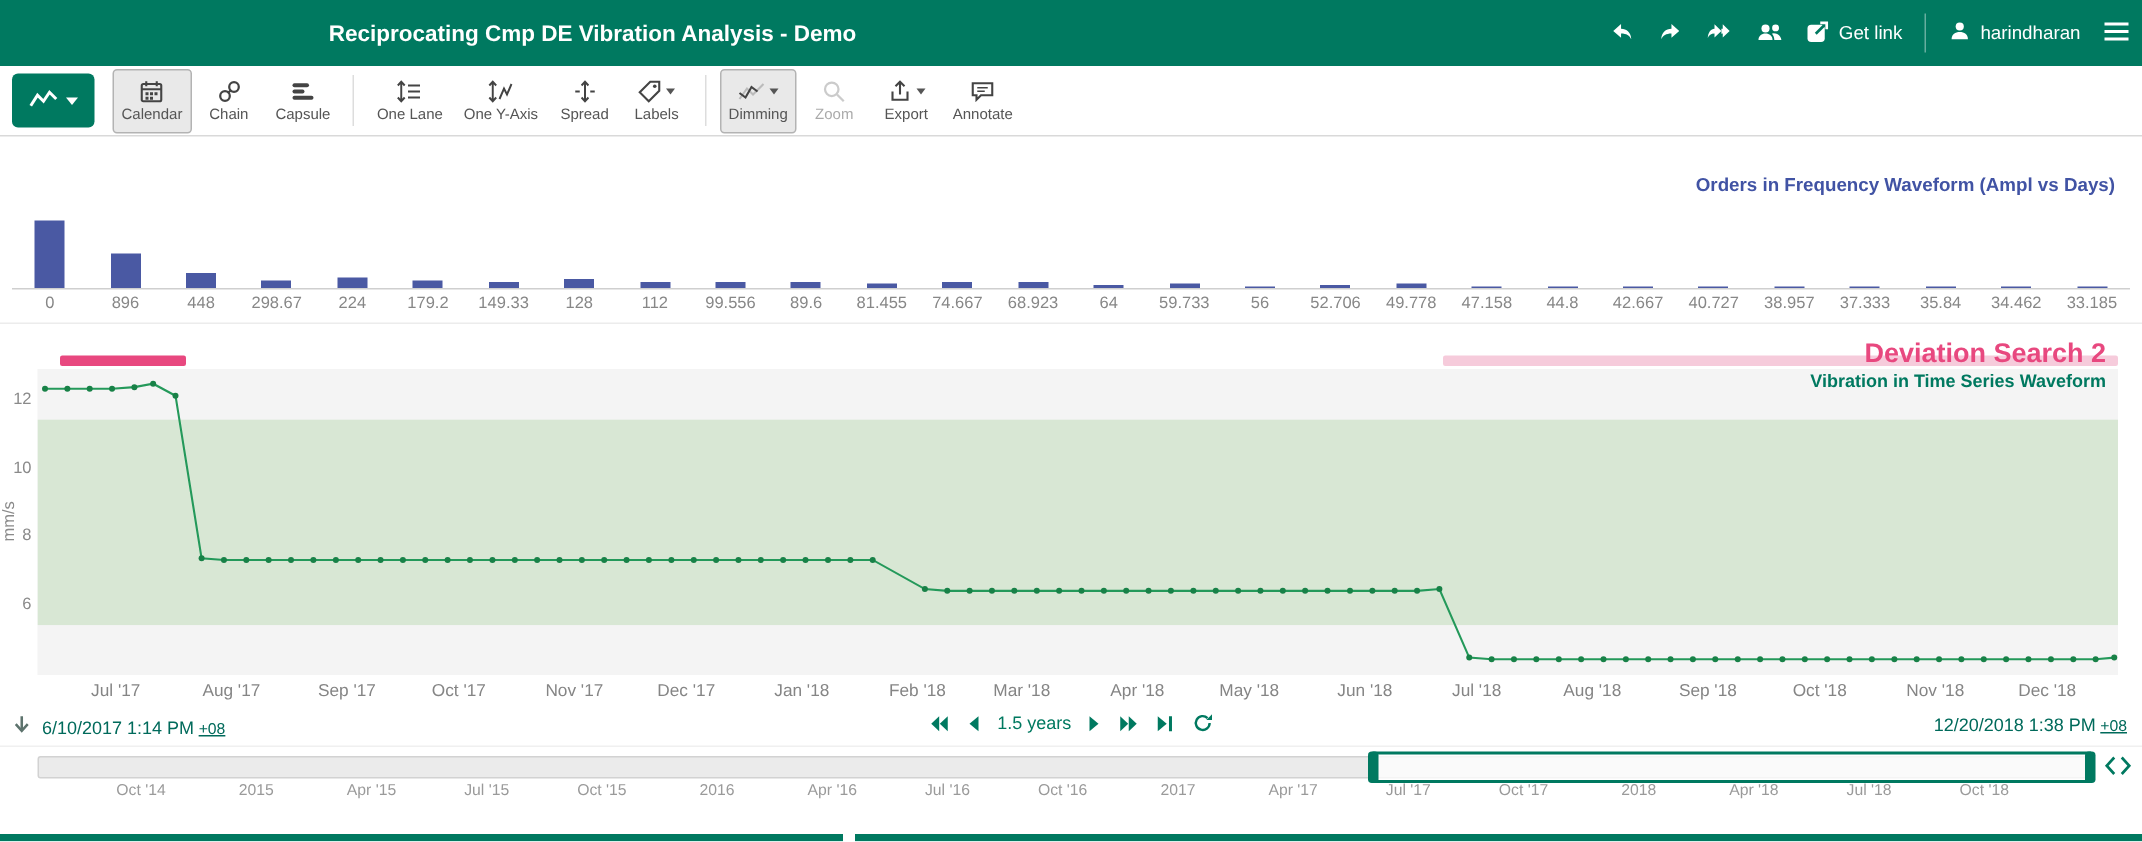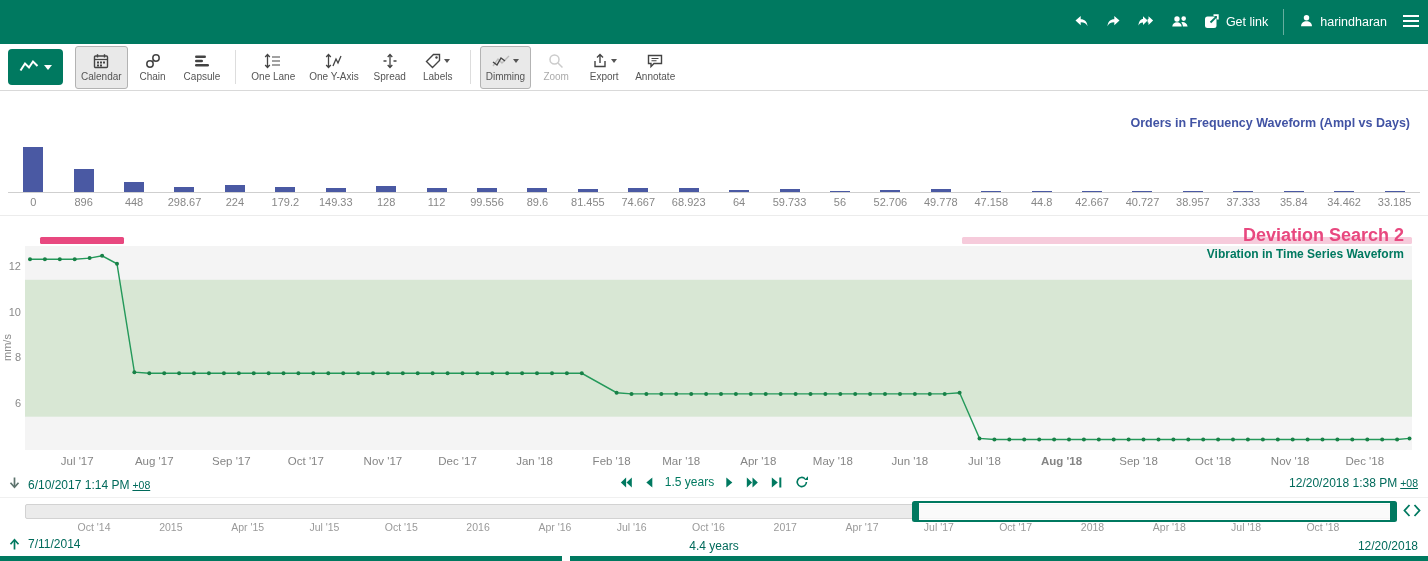--- a/index.html
+++ b/index.html
@@ -81,20 +81,21 @@
   .strip{position:absolute;bottom:0;height:5px;background:var(--brand,#007960)}
   .strip.s1{left:0;width:562px}
   .strip.s2{left:570px;right:0}
 </style>
 </head>
 <body>
 
 <div class="app">
 
   <header class="header">
+    <div class="header-title">Reciprocating Cmp DE Vibration Analysis - Demo</div>
     <div class="header-right">
       <button class="hbtn">
           <span><svg width="17" height="16" viewBox="0 0 16 16">
               <path fill="#fff" d="M7.2 3 L2 7.6 L7.2 12.2 V9.3 C10.8 9.3 12.9 10.7 14 13.2 C13.8 8.6 11 6.2 7.2 6.2 Z"></path>
             </svg></span>
         </button>
       <button class="hbtn">
           <span><svg width="17" height="16" viewBox="0 0 16 16">
               <path fill="#fff" d="M8.8 3 L14 7.6 L8.8 12.2 V9.3 C5.2 9.3 3.1 10.7 2 13.2 C2.2 8.6 5 6.2 8.8 6.2 Z"></path>
             </svg></span>
@@ -502,21 +503,21 @@
         <div class="xtick" style="left: 280.88px;">Oct '17</div>
         <div class="xtick" style="left: 357.935px;">Nov '17</div>
         <div class="xtick" style="left: 432.505px;">Dec '17</div>
         <div class="xtick" style="left: 509.561px;">Jan '18</div>
         <div class="xtick" style="left: 586.616px;">Feb '18</div>
         <div class="xtick" style="left: 656.215px;">Mar '18</div>
         <div class="xtick" style="left: 733.271px;">Apr '18</div>
         <div class="xtick" style="left: 807.841px;">May '18</div>
         <div class="xtick" style="left: 884.896px;">Jun '18</div>
         <div class="xtick" style="left: 959.466px;">Jul '18</div>
-        <div class="xtick" style="left: 1036.52px; font-weight: bold;">Aug '18</div>
+        <div class="xtick" style="left: 1036.52px;">Aug '18</div>
         <div class="xtick" style="left: 1113.58px;">Sep '18</div>
         <div class="xtick" style="left: 1188.15px;">Oct '18</div>
         <div class="xtick" style="left: 1265.2px;">Nov '18</div>
         <div class="xtick" style="left: 1339.77px;">Dec '18</div>
       </div>
   </section>
 
   <div class="range-row">
     <div class="range-start">
       <span><svg width="13" height="14" viewBox="0 0 13 14" fill="none" stroke="#5d736d" stroke-width="1.7">
@@ -592,29 +593,16 @@
         <span class="tb-tick" style="left: 83.524%;">Apr '18</span>
         <span class="tb-tick" style="left: 89.13%;">Jul '18</span>
         <span class="tb-tick" style="left: 94.736%;">Oct '18</span>
       </div>
     <button class="expand-btn"><svg width="20" height="15" viewBox="0 0 20 15" fill="none" stroke="currentColor" stroke-width="1.8">
           <path d="M7.5 2 L2.5 7.5 L7.5 13"></path>
           <path d="M12.5 2 L17.5 7.5 L12.5 13"></path>
         </svg></button>
   </div>
 
-  <div class="invest-row">
-    <div class="invest-start">
-      <span class="up-arrow">
-          <svg width="13" height="14" viewBox="0 0 13 14" fill="none" stroke="currentColor" stroke-width="1.7">
-            <path d="M6.5 12.5 V4"></path>
-            <path d="M2.5 7.2 L6.5 2.8 L10.5 7.2"></path>
-          </svg>
-        </span>
-      <span>7/11/2014</span>
-    </div>
-    <div class="invest-duration">4.4 years</div>
-    <div class="invest-end">12/20/2018</div>
-  </div>
 
   <div class="strip s1"></div>
   <div class="strip s2"></div>
 </div>
 
 </body></html>

